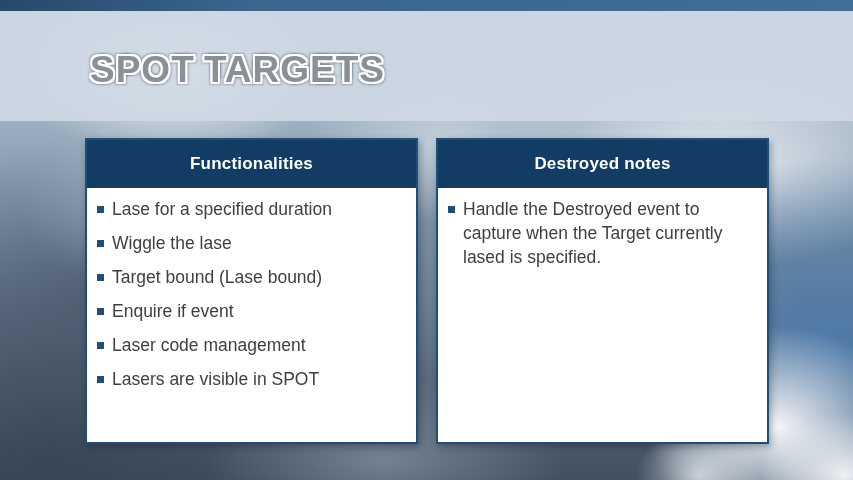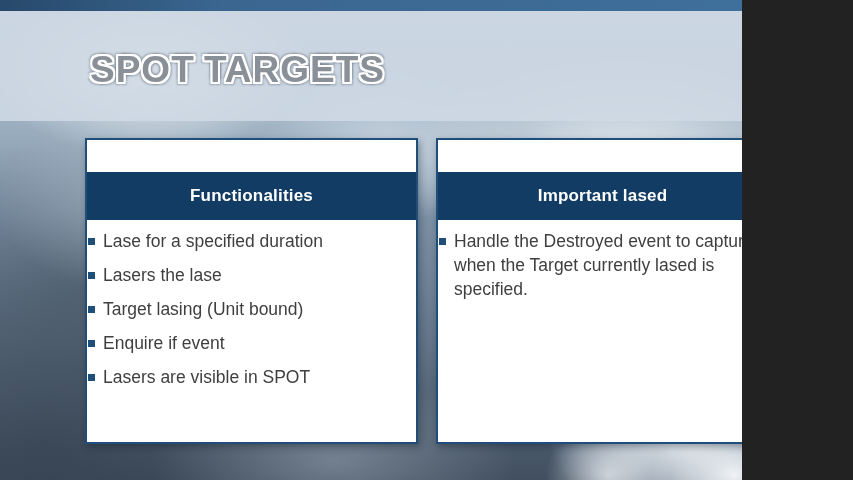--- a/index.html
+++ b/index.html
@@ -1,18 +1,18 @@
 <!DOCTYPE html>
 <html style="--top-bar: #35638D; --title-band: #CFDAE5; --title-fill: #8A9097; --header-bg: #123C63; --header-text: #FFFFFF; --panel-bg: #FFFFFF; --panel-border: #1E4E79; --bullet: #1F4E79; --body-text: #3F3F3F;"><head>
 <meta charset="utf-8">
 <style>
   html, body { margin: 0; padding: 0; background: #222; }
   .slide {
     position: relative;
-    width: 742px;
+    width: 853px;
     height: 480px;
     overflow: hidden;
     font-family: "Liberation Sans", sans-serif;
     -webkit-font-smoothing: antialiased;
   }
 
   
   .sky {
     position: absolute;
     inset: 0;
@@ -89,27 +89,26 @@
   .panel-header {
     height: 48px;
     background: var(--header-bg, #123C63);
     color: var(--header-text, #fff);
     display: flex;
     align-items: center;
     justify-content: center;
     font-size: 17px;
     font-weight: 700;
     letter-spacing: 0.2px;
-    margin-top: 32px;
   }
 
   .panel-body {
     list-style: none;
     margin: 0;
-    padding: 9px 12px 0 1px;
+    padding: 9px 12px 0 10px;
   }
   .item {
     display: flex;
     align-items: flex-start;
     margin: 0 0 10px 0;
     font-size: 17.5px;
     line-height: 24px;
     color: var(--body-text, #3F3F3F);
   }
   .bullet {
@@ -134,40 +133,44 @@
     <header class="panel-header">
       <span>Functionalities</span>
     </header>
     <ul class="panel-body">
       <li class="item">
         <span class="bullet"></span>
         <span>Lase for a specified duration</span>
       </li>
       <li class="item">
         <span class="bullet"></span>
-        <span>Lasers the lase</span>
+        <span>Wiggle the lase</span>
       </li>
       <li class="item">
         <span class="bullet"></span>
-        <span>Target lasing (Unit bound)</span>
+        <span>Target bound (Lase bound)</span>
       </li>
       <li class="item">
         <span class="bullet"></span>
         <span>Enquire if event</span>
+      </li>
+      <li class="item">
+        <span class="bullet"></span>
+        <span>Laser code management</span>
       </li>
       <li class="item">
         <span class="bullet"></span>
         <span>Lasers are visible in SPOT</span>
       </li>
     </ul>
   </section>
 
   <section class="panel panel-right">
     <header class="panel-header">
-      <span>Important lased</span>
+      <span>Destroyed notes</span>
     </header>
     <ul class="panel-body">
       <li class="item">
         <span class="bullet"></span>
         <span>Handle the Destroyed event to capture when the Target currently lased is specified.</span>
       </li>
     </ul>
   </section>
 </div>
 

